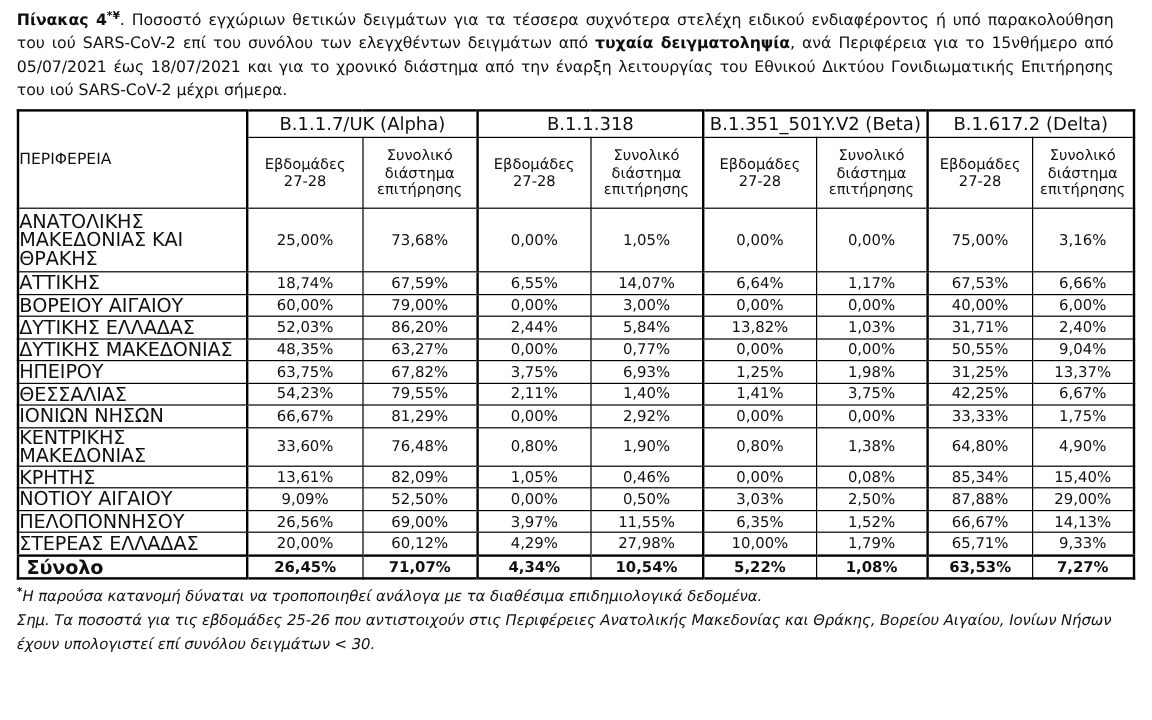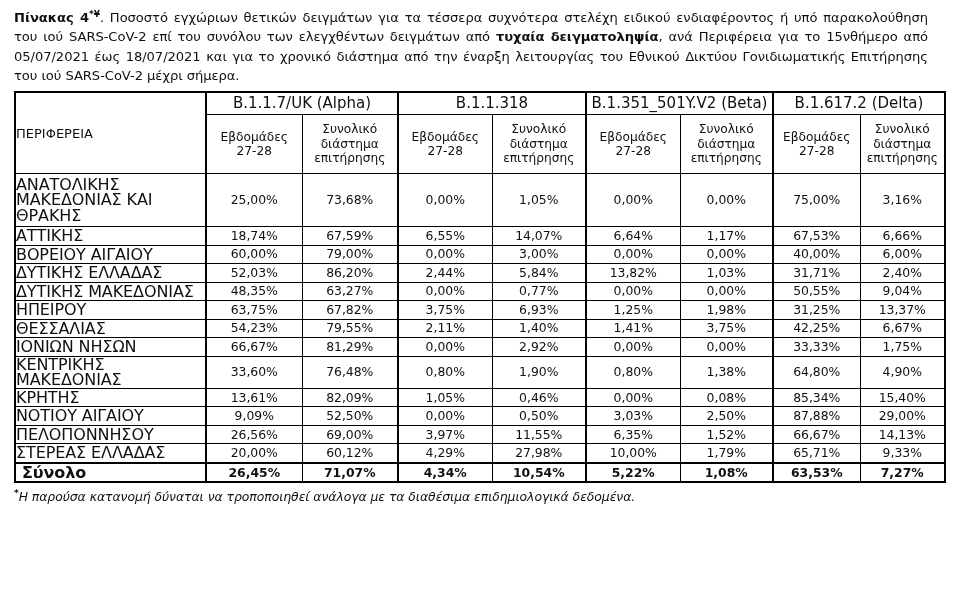--- a/index.html
+++ b/index.html
@@ -346,15 +346,16 @@
           <td class="num gsep-l">5,22%</td>
           <td class="num">1,08%</td>
           <td class="num gsep-l">63,53%</td>
           <td class="num">7,27%</td>
         </tr>
       </tbody>
   </table>
 
   <div class="notes">
     <p><span class="mark">*</span><span>Η παρούσα κατανομή δύναται να τροποποιηθεί ανάλογα με τα διαθέσιμα επιδημιολογικά δεδομένα.</span></p>
+    <p><span>Σημ. Τα ποσοστά για τις εβδομάδες 25-26 που αντιστοιχούν στις Περιφέρειες Ανατολικής Μακεδονίας και Θράκης, Βορείου Αιγαίου, Ιονίων Νήσων έχουν υπολογιστεί επί συνόλου δειγμάτων &lt; 30.</span></p>
   </div>
 
 </div>
 
 </body></html>

